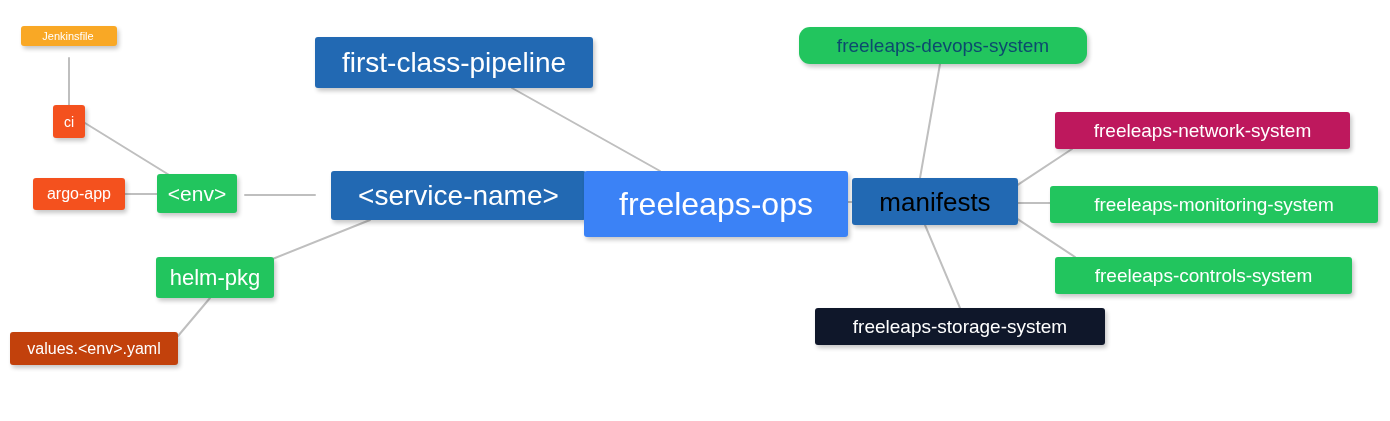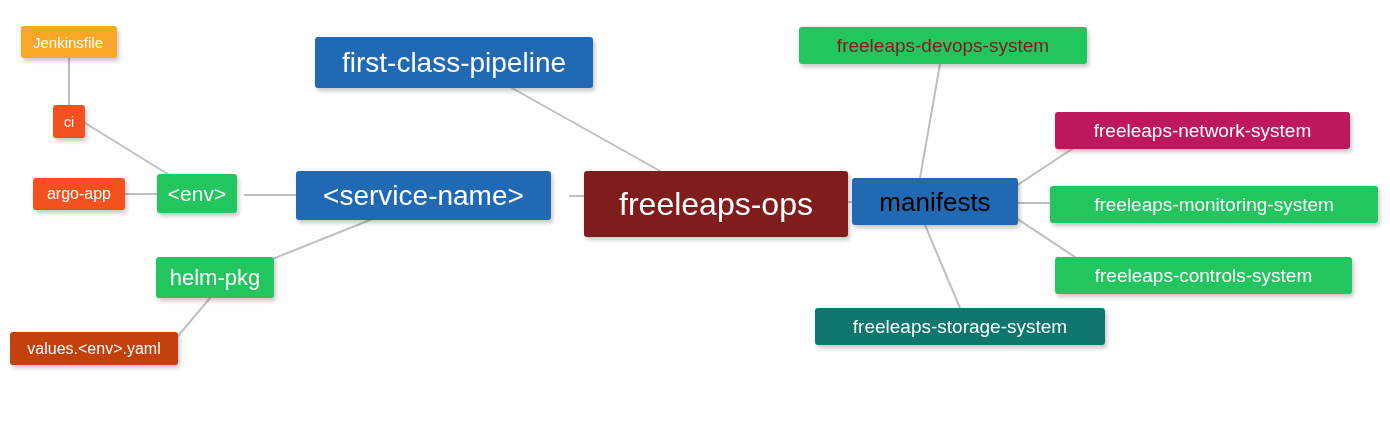--- a/index.html
+++ b/index.html
@@ -56,59 +56,59 @@
       <polyline points="512,88 660,171" fill="none" stroke="#bfbfbf" stroke-width="2" stroke-linecap="round" stroke-linejoin="round"></polyline>
       <polyline points="570,196 584,196" fill="none" stroke="#bfbfbf" stroke-width="2" stroke-linecap="round" stroke-linejoin="round"></polyline>
       <polyline points="848,202 852,202" fill="none" stroke="#bfbfbf" stroke-width="2" stroke-linecap="round" stroke-linejoin="round"></polyline>
       <polyline points="920,178 940,64" fill="none" stroke="#bfbfbf" stroke-width="2" stroke-linecap="round" stroke-linejoin="round"></polyline>
       <polyline points="1010,190 1072,149" fill="none" stroke="#bfbfbf" stroke-width="2" stroke-linecap="round" stroke-linejoin="round"></polyline>
       <polyline points="1010,203 1050,203" fill="none" stroke="#bfbfbf" stroke-width="2" stroke-linecap="round" stroke-linejoin="round"></polyline>
       <polyline points="1010,214 1075,257" fill="none" stroke="#bfbfbf" stroke-width="2" stroke-linecap="round" stroke-linejoin="round"></polyline>
       <polyline points="925,225 960,308" fill="none" stroke="#bfbfbf" stroke-width="2" stroke-linecap="round" stroke-linejoin="round"></polyline>
     </svg>
   <div id="node-layer">
-      <div class="node" style="left: 21px; top: 26px; width: 96px; height: 32px; background: rgb(249, 168, 37); color: rgb(255, 255, 255); font-size: 15px; padding-left: 8px;">
+      <div class="node" style="left: 21px; top: 26px; width: 96px; height: 20px; background: rgb(249, 168, 37); color: rgb(255, 255, 255); font-size: 11px; padding-left: 8px;">
         <span class="node-label">Jenkinsfile</span>
       </div>
       <div class="node" style="left: 53px; top: 105px; width: 32px; height: 33px; background: rgb(244, 81, 30); color: rgb(255, 255, 255); font-size: 14px;">
         <span class="node-label">ci</span>
       </div>
       <div class="node" style="left: 33px; top: 178px; width: 92px; height: 32px; background: rgb(244, 81, 30); color: rgb(255, 255, 255); font-size: 16px;">
         <span class="node-label">argo-app</span>
       </div>
       <div class="node" style="left: 157px; top: 174px; width: 80px; height: 39px; background: rgb(34, 197, 94); color: rgb(255, 255, 255); font-size: 21px;">
         <span class="node-label">&lt;env&gt;</span>
       </div>
       <div class="node" style="left: 156px; top: 257px; width: 118px; height: 41px; background: rgb(34, 197, 94); color: rgb(255, 255, 255); font-size: 22px;">
         <span class="node-label">helm-pkg</span>
       </div>
       <div class="node" style="left: 10px; top: 332px; width: 168px; height: 33px; background: #c2410c; color: rgb(255, 255, 255); font-size: 16px;">
         <span class="node-label">values.&lt;env&gt;.yaml</span>
       </div>
       <div class="node" style="left: 315px; top: 37px; width: 278px; height: 51px; background: rgb(34, 105, 179); color: rgb(255, 255, 255); font-size: 28px;">
         <span class="node-label">first-class-pipeline</span>
       </div>
-      <div class="node" style="left: 296px; top: 171px; width: 255px; height: 49px; background: rgb(34, 105, 179); color: rgb(255, 255, 255); font-size: 28px;">
+      <div class="node" style="left: 331px; top: 171px; width: 255px; height: 49px; background: rgb(34, 105, 179); color: rgb(255, 255, 255); font-size: 28px;">
         <span class="node-label">&lt;service-name&gt;</span>
       </div>
-      <div class="node" style="left: 584px; top: 171px; width: 264px; height: 66px; background: #7f1d1d; color: rgb(255, 255, 255); font-size: 32px;">
+      <div class="node" style="left: 584px; top: 171px; width: 264px; height: 66px; background: #3b82f6; color: rgb(255, 255, 255); font-size: 32px;">
         <span class="node-label">freeleaps-ops</span>
       </div>
       <div class="node" style="left: 852px; top: 178px; width: 166px; height: 47px; background: rgb(34, 105, 179); color: #000000; font-size: 26px;">
         <span class="node-label">manifests</span>
       </div>
-      <div class="node" style="left: 799px; top: 27px; width: 288px; height: 37px; background: rgb(34, 197, 94); color: #7f1d1d; font-size: 19px;">
+      <div class="node" style="left: 799px; top: 27px; width: 288px; height: 37px; background: rgb(34, 197, 94); color: #0c4a6e; font-size: 19px; border-radius: 11px;">
         <span class="node-label">freeleaps-devops-system</span>
       </div>
       <div class="node" style="left: 1055px; top: 112px; width: 295px; height: 37px; background: #be185d; color: rgb(255, 255, 255); font-size: 19px;">
         <span class="node-label">freeleaps-network-system</span>
       </div>
       <div class="node" style="left: 1050px; top: 186px; width: 328px; height: 37px; background: rgb(34, 197, 94); color: rgb(255, 255, 255); font-size: 19px; text-align: center;">
         <span class="node-label">freeleaps-monitoring-system</span>
       </div>
       <div class="node" style="left: 1055px; top: 257px; width: 297px; height: 37px; background: rgb(34, 197, 94); color: rgb(255, 255, 255); font-size: 19px;">
         <span class="node-label">freeleaps-controls-system</span>
       </div>
-      <div class="node" style="left: 815px; top: 308px; width: 290px; height: 37px; background: #0f766e; color: rgb(255, 255, 255); font-size: 19px;">
+      <div class="node" style="left: 815px; top: 308px; width: 290px; height: 37px; background: #0f172a; color: rgb(255, 255, 255); font-size: 19px;">
         <span class="node-label">freeleaps-storage-system</span>
       </div>
     </div>
 </div>
 
 </body></html>

